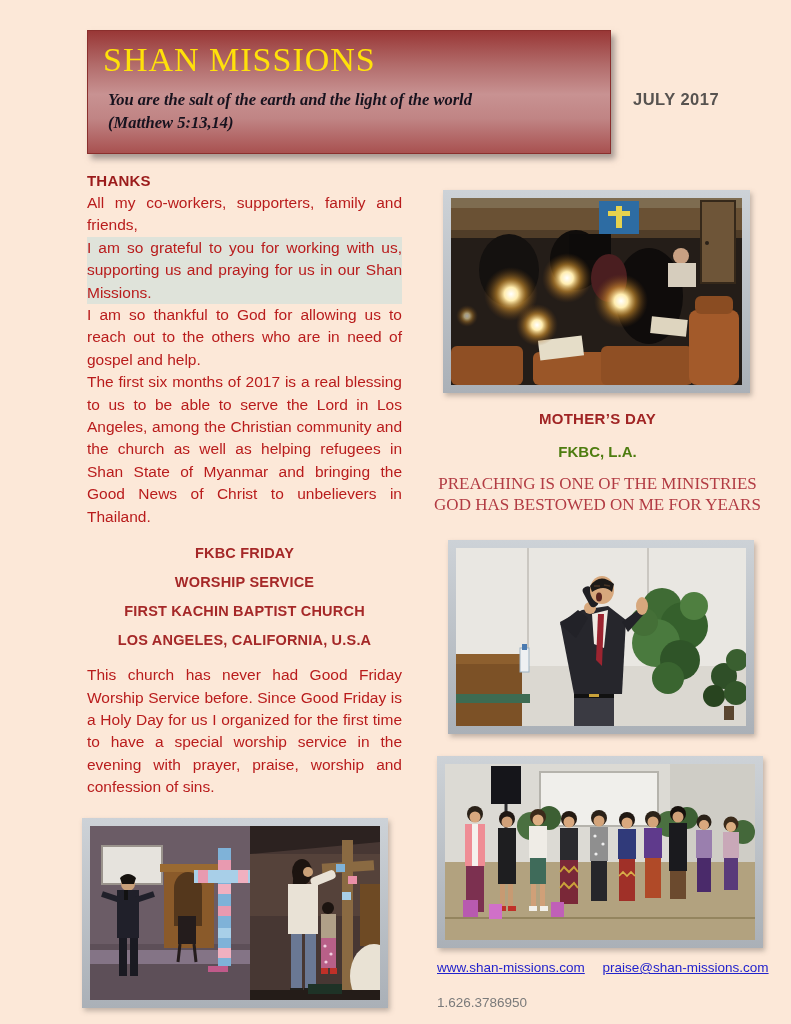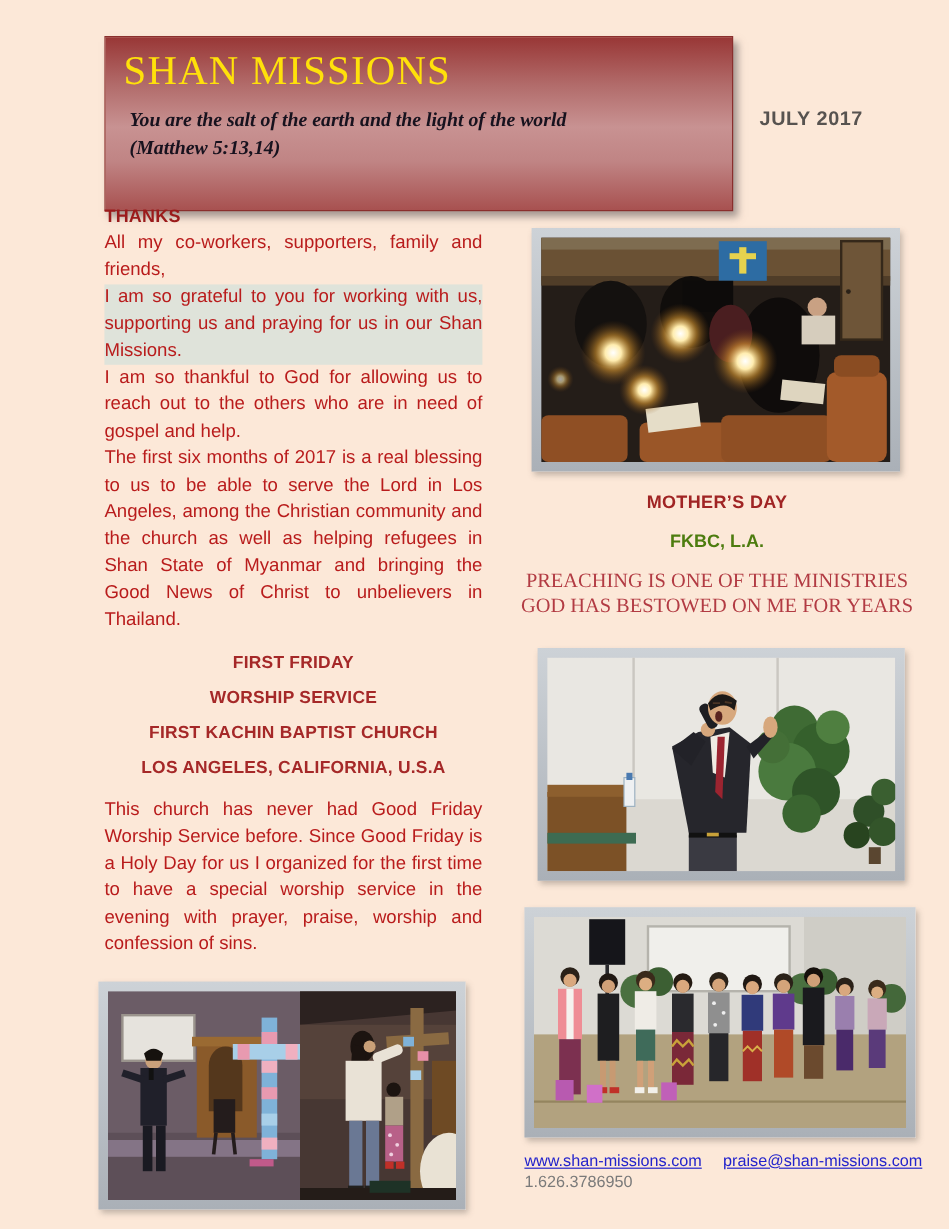--- a/index.html
+++ b/index.html
@@ -3,21 +3,21 @@
 <meta charset="utf-8">
 <style>
   * { margin:0; padding:0; box-sizing:border-box; }
   html,body { background:#fce8d8; }
   .page {
     position:relative; width:791px; height:1024px; background:#fce8d8;
     font-family:"Liberation Sans", sans-serif; overflow:hidden;
   }
   
   .banner {
-    position:absolute; left:87px; top:30px; width:524px; height:146px;
+    position:absolute; left:87px; top:30px; width:524px; height:124px;
     background:linear-gradient(180deg,#993736 0%,#b26c6b 28%,#c89292 52%,#c08484 72%,#a85150 100%);
     border:1px solid #8a2f2d;
     box-shadow:4px 5px 6px rgba(110,100,100,0.6);
   }
   .banner-title {
     position:absolute; left:15px; top:10px;
     font-family:"Liberation Serif", serif; font-size:34px; color:#ffe10a;
     letter-spacing:1px;
   }
   .banner-tagline {
@@ -57,42 +57,42 @@
   }
   .photo svg { display:block; }
   .ph1 { left:443px; top:190px; width:307px; height:203px; }
   .ph2 { left:448px; top:540px; width:306px; height:194px; }
   .ph3 { left:437px; top:756px; width:326px; height:192px; }
   .ph4 { left:82px;  top:818px; width:306px; height:190px; }
   
   .footer { position:absolute; left:437px; top:960px; font-size:13.5px; }
   .footer a { color:#2323cc; text-decoration:underline; }
   .footer .links a + a { margin-left:14px; }
-  .footer .phone { color:#7a7a7a; margin-top:2px; }
+  .footer .phone { color:#7a7a7a; margin-top:20px; }
 </style>
 </head>
 <body>
 
 <div class="page">
 
   <div class="banner">
     <div class="banner-title">SHAN MISSIONS</div>
     <div class="banner-tagline">You are the salt of the earth and the light of the world (Matthew 5:13,14)</div>
   </div>
   <div class="issue-date">JULY 2017</div>
 
   <div class="left-col">
     <div class="sec-head">THANKS</div>
     <div class="body-p">All my co-workers, supporters, family and friends,</div>
     <div class="body-p hl">I am so grateful to you for working with us, supporting us and praying for us in our Shan Missions.</div>
     <div class="body-p">I am so thankful to God for allowing us to reach out to the others who are in need of gospel and help.</div>
     <div class="body-p">The first six months of 2017 is a real blessing to us to be able to serve the Lord in Los Angeles, among the Christian community and the church as well as helping refugees in Shan State of Myanmar and bringing the Good News of Christ to unbelievers in Thailand.</div>
 
     <div class="gf-heads">
-      <div>FIRST FRIDAY</div>
+      <div>FKBC FRIDAY</div>
       <div>WORSHIP SERVICE</div>
       <div>FIRST KACHIN BAPTIST CHURCH</div>
       <div>LOS ANGELES, CALIFORNIA, U.S.A</div>
     </div>
 
     <div class="body-p">This church has never had Good Friday Worship Service before. Since Good Friday is a Holy Day for us I organized for the first time to have a special worship service in the evening with prayer, praise, worship and confession of sins.</div>
   </div>
 
   <div class="r-heads">
     <div class="h1">MOTHER’S DAY</div>

